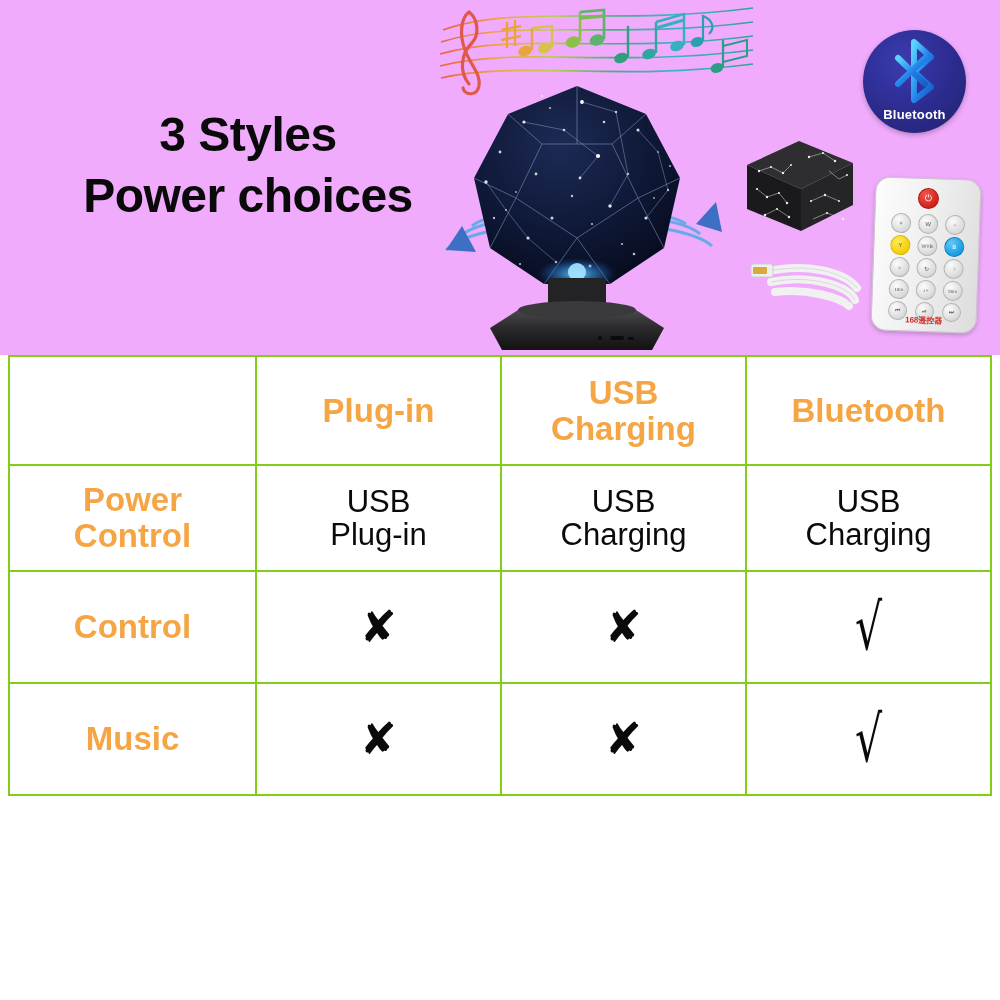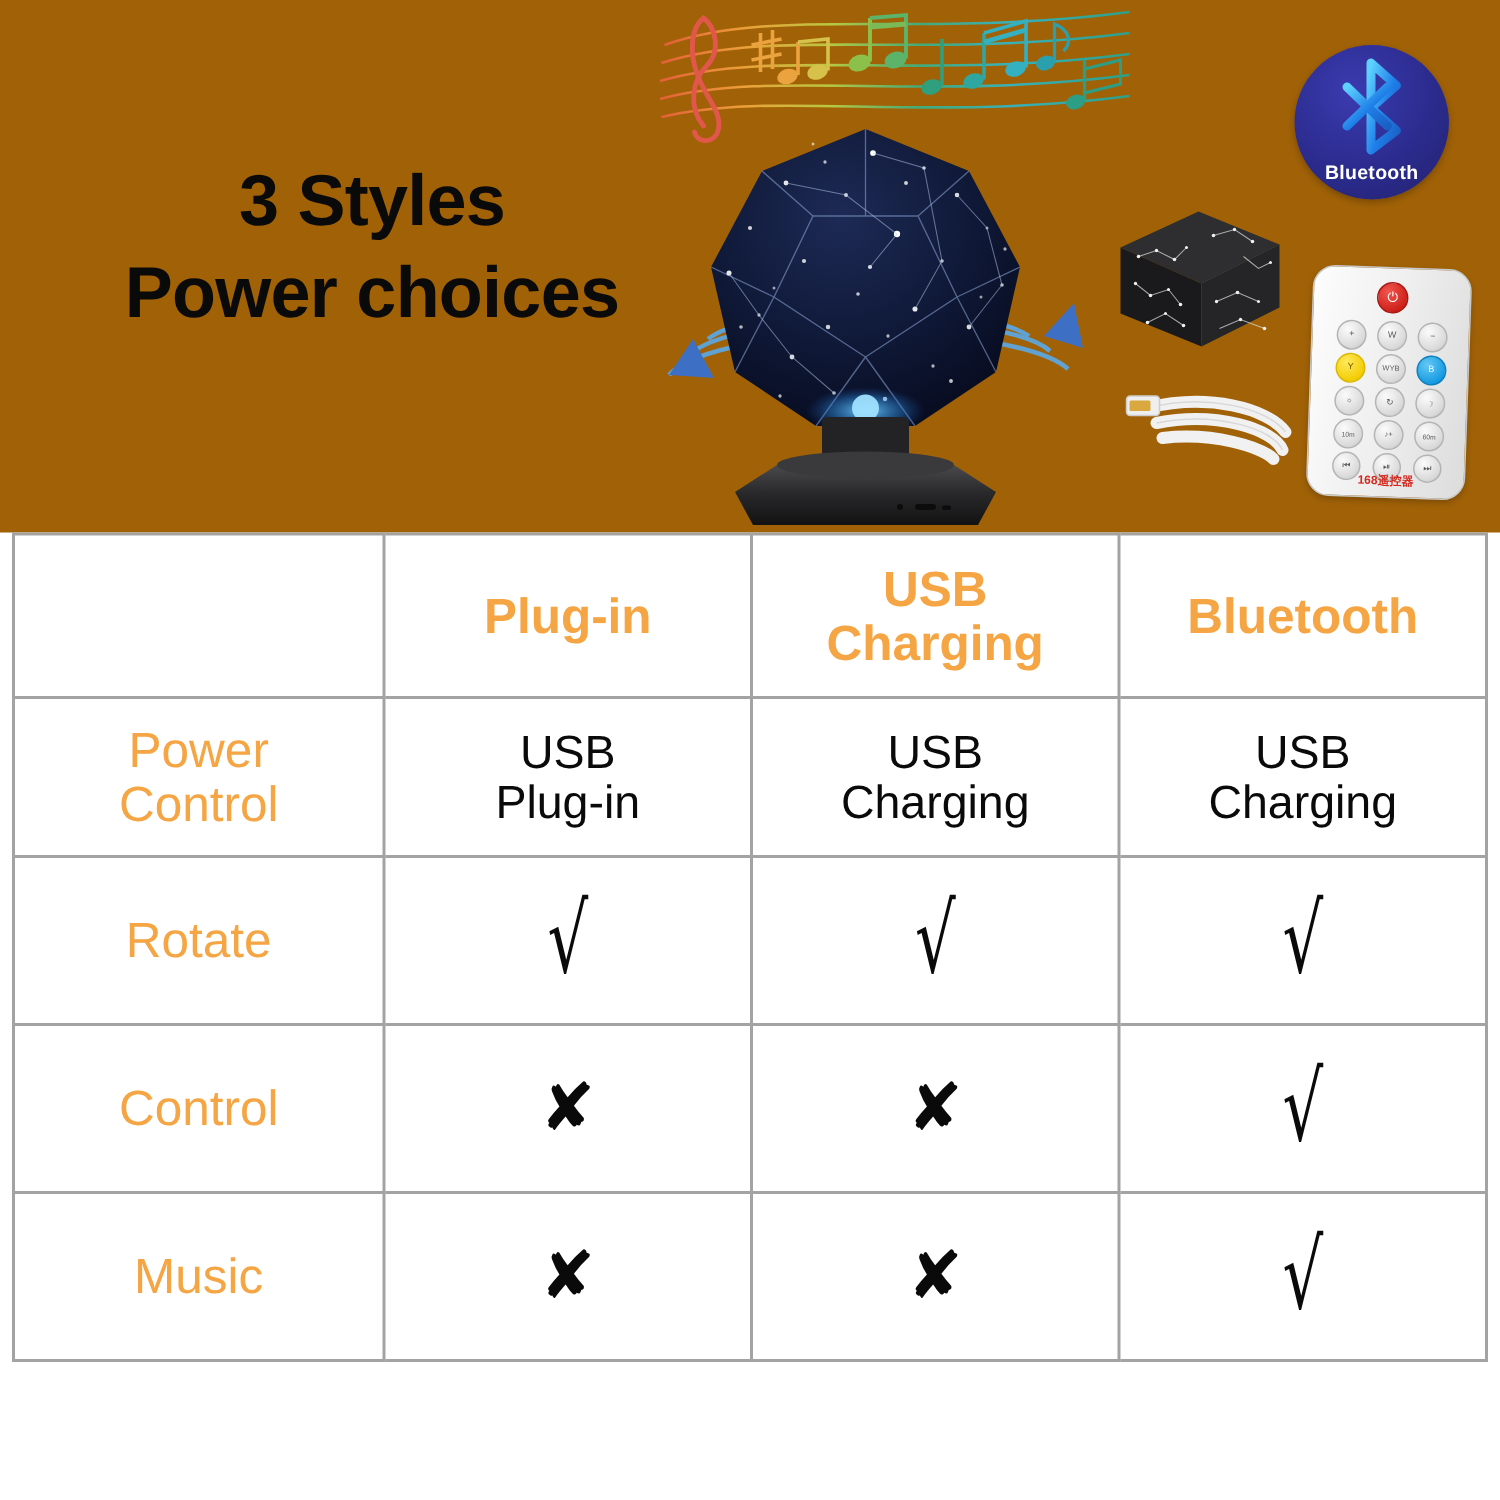--- a/index.html
+++ b/index.html
@@ -13,21 +13,21 @@
     position: relative;
     overflow: hidden;
     font-family: "Liberation Sans", sans-serif;
   }
 
   
   #hero {
     position: absolute;
     left: 0; top: 0;
     width: 1000px; height: 355px;
-    background: #a16207;
+    background: #f0abfc;
   }
 
   
   #headline {
     position: absolute;
     left: 48px;
     top: 104px;
     width: 400px;
     text-align: center;
     color: #0a0a0a;
@@ -151,21 +151,21 @@
   
   #spec-table {
     position: absolute;
     left: 8px;
     top: 355px;
     width: 982px;
     border-collapse: collapse;
     table-layout: fixed;
   }
   #spec-table td {
-    border: 2px solid #a3a3a3;
+    border: 2px solid #84cc16;
     text-align: center;
     vertical-align: middle;
     padding: 2px 4px;
     color: #0a0a0a;
     font-size: 31px;
     line-height: 1.08;
   }
   #spec-table col.c-label { width: 247px; }
   #spec-table col.c-col   { width: 245px; }
 
@@ -173,21 +173,21 @@
     height: 103px;
     color: #F5A543 !important;
     font-weight: bold;
     font-size: 33px !important;
     line-height: 1.02;
   }
   .hdr-cell.blank { border-left-color:#111; }
 
   .row-label {
     color: #F5A543 !important;
-    font-weight: normal;
+    font-weight: bold;
     font-size: 33px !important;
     line-height: 1.04;
   }
 
   tr.r-power td { height: 100px; }
   tr.r-onoff td { height: 106px; }
   tr.r-rotate td,
   tr.r-timing td,
   tr.r-music td { height: 106px; }
 
@@ -511,32 +511,20 @@
         <span>USB</span><br>
         <span>Charging</span>
       </td>
       <td class="val-two-line">
         <span>USB</span><br>
         <span>Charging</span>
       </td>
     </tr>
 
 
-    <tr class="r-rotate">
-      <td class="row-label">Rotate</td>
-      <td>
-        <span class="mark-check">√</span>
-      </td>
-      <td>
-        <span class="mark-check">√</span>
-      </td>
-      <td>
-        <span class="mark-check">√</span>
-      </td>
-    </tr>
 
     <tr class="r-timing">
       <td class="row-label">Control</td>
       <td>
         <span class="mark-cross">✘</span>
       </td>
       <td>
         <span class="mark-cross">✘</span>
       </td>
       <td>

